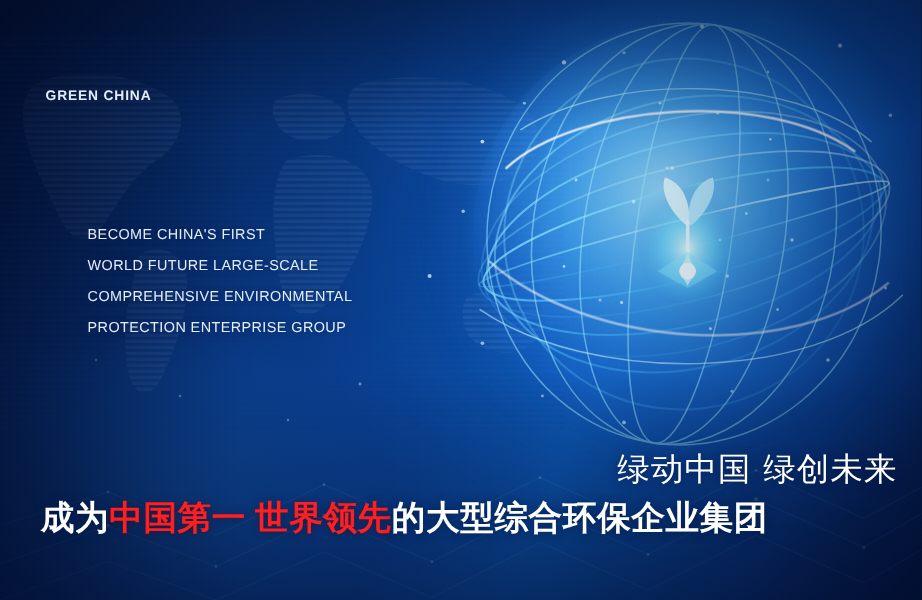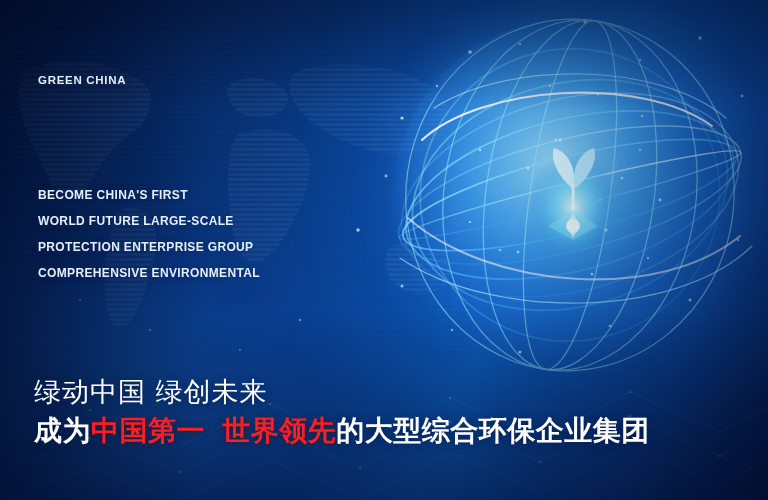--- a/index.html
+++ b/index.html
@@ -130,50 +130,52 @@
     color: #e4edf8;
     text-shadow: 0 0 6px rgba(10,40,95,0.6);
   }
   .en-block2 {
     position: absolute;
     left: 38px;
     top: 182px;
   }
   .en-line {
     font-size: 12px;
-    font-weight: bold;
+    font-weight: normal;
     letter-spacing: 0.35px;
     line-height: 26px;
     color: #e6eefa;
     text-shadow: 0 0 6px rgba(10,40,95,0.6);
+    margin-left: 35px;
   }
 
   
   .cn-block {
     position: absolute;
     left: 34px;
     bottom: 46px;
     width: 714px;
   }
   .cn-line1 {
     font-size: 27px;
     color: #ffffff;
     letter-spacing: 1px;
     line-height: 40px;
     text-shadow: 0 1px 8px rgba(3,25,70,0.85);
     font-family: "DejaVu Sans", "Liberation Sans", sans-serif;
+    text-align: right;
   }
   .cn-line2 {
     font-size: 28px;
     color: #ffffff;
     letter-spacing: 0.5px;
     line-height: 42px;
     font-weight: bold;
     text-shadow: 0 1px 8px rgba(3,25,70,0.85);
-    font-family: Liberation Mono, monospace;
+    font-family: Liberation Serif, serif;
     white-space: nowrap;
   }
   .cn-hl {
     color: #ff1f22;
     font-weight: bold;
     text-shadow: 0 1px 6px rgba(60,0,0,0.5);
   }
 </style>
 </head>
 <body>
@@ -434,22 +436,22 @@
 
   <div class="bg-vignette"></div>
 
   <div class="en-block">
     <div class="en-tag">GREEN CHINA</div>
   </div>
 
   <div class="en-block2">
     <div class="en-line">BECOME CHINA'S FIRST</div>
     <div class="en-line">WORLD FUTURE LARGE-SCALE</div>
+    <div class="en-line">COMPREHENSIVE ENVIRONMENTAL</div>
     <div class="en-line">PROTECTION ENTERPRISE GROUP</div>
-    <div class="en-line">COMPREHENSIVE ENVIRONMENTAL</div>
   </div>
 
   <div class="cn-block">
     <div class="cn-line1">绿动中国 绿创未来</div>
     <div class="cn-line2"><span>成为</span><span class="cn-hl">中国第一 世界领先</span><span>的大型综合环保企业集团</span></div>
   </div>
 
 </div>
 
 </body></html>

